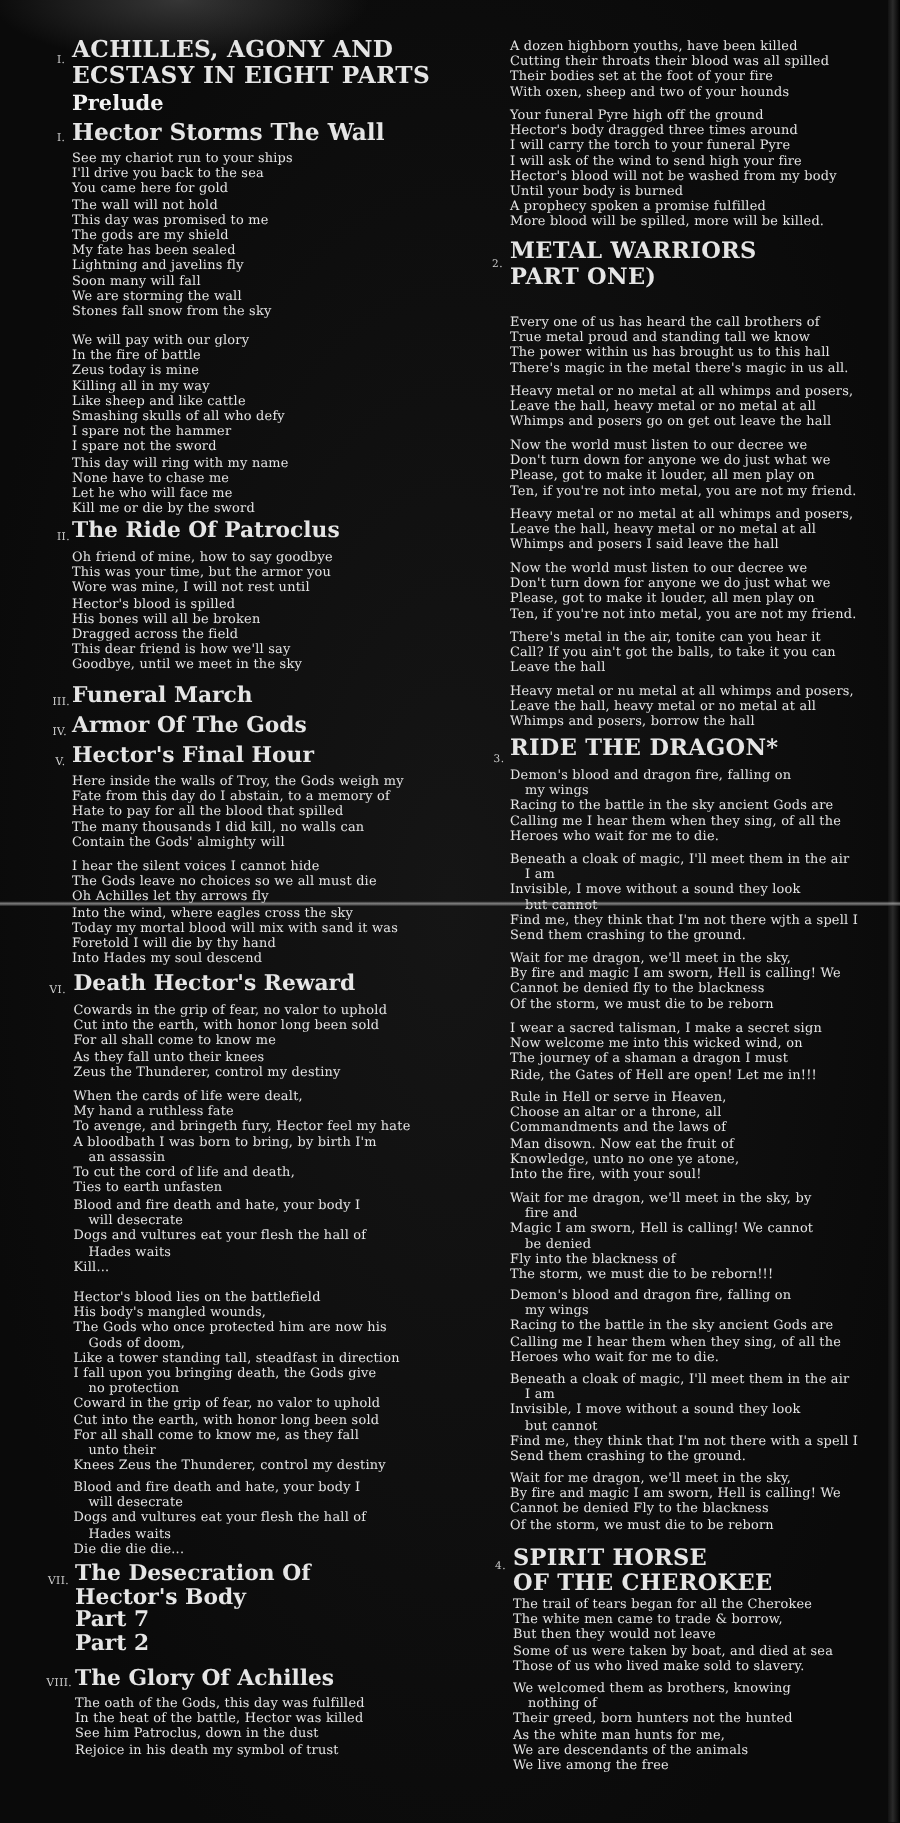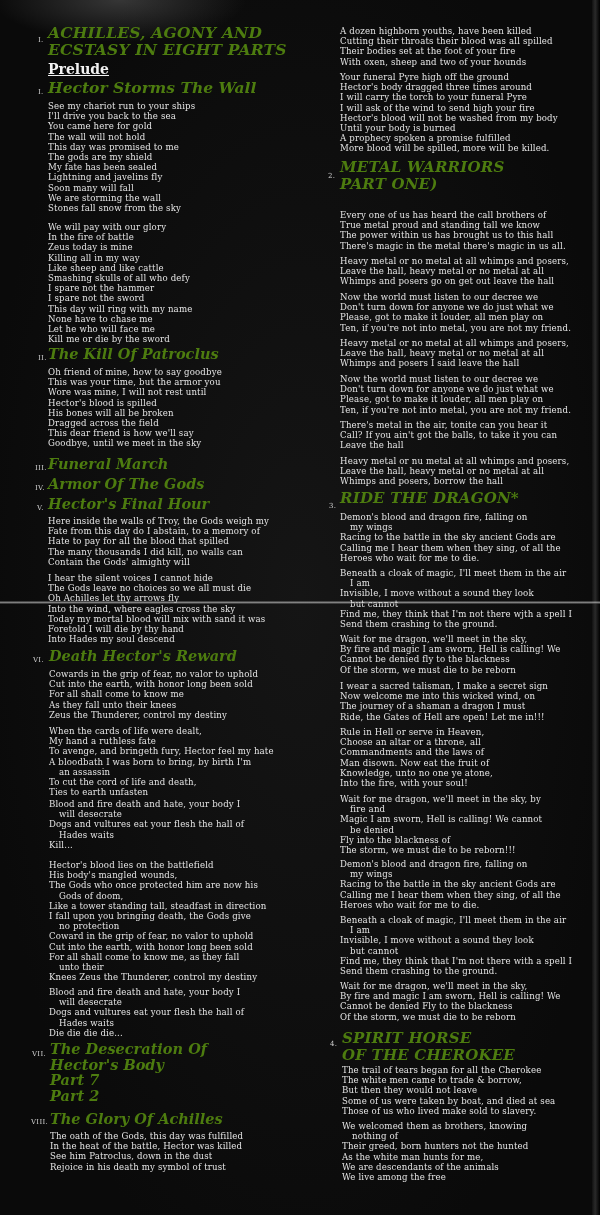--- a/index.html
+++ b/index.html
@@ -26,26 +26,26 @@
       background: linear-gradient(180deg, rgba(180,180,180,0.15), rgba(220,220,220,0.55), rgba(40,40,40,0.6));
     }
     .col { position: absolute; top: 0; }
     .col-left { left: 0; width: 300px; }
     .col-right { left: 300px; width: 292px; }
     .num {
       position: absolute; font-size: 7px; color: #cfcfcf;
       font-family: "DejaVu Serif", serif; letter-spacing: 0.3px;
     }
     .title {
-      position: absolute; font-weight: bold; color: #4d7c0f;
-      font-family: "DejaVu Serif", serif; line-height: 17px; font-style: italic;
+      position: absolute; font-weight: bold; color: #e5e5e5;
+      font-family: "DejaVu Serif", serif; line-height: 17px;
     }
     .title.caps { font-size: 15px; letter-spacing: 0.2px; }
     .title.part { font-size: 14.5px; }
-    .sub { position: absolute; font-weight: bold; font-size: 14px; color: #f2f2f2; text-decoration: underline; }
+    .sub { position: absolute; font-weight: bold; font-size: 14px; color: #f2f2f2; }
     .stanza { position: absolute; }
     .line {
       font-size: 8.6px; line-height: 10.2px; white-space: nowrap;
       color: #e4e4e4; letter-spacing: 0.15px;
     }
     .line.indent { padding-left: 10px; }
   </style>
 </head>
 <body>
 
@@ -84,21 +84,21 @@
       <div class="line">Smashing skulls of all who defy</div>
       <div class="line">I spare not the hammer</div>
       <div class="line">I spare not the sword</div>
       <div class="line">This day will ring with my name</div>
       <div class="line">None have to chase me</div>
       <div class="line">Let he who will face me</div>
       <div class="line">Kill me or die by the sword</div>
     </div>
 
   <span class="num" style="left:38px;top:354px">II.</span>
-  <div class="title part" style="left:48px;top:345px">The Kill Of Patroclus</div>
+  <div class="title part" style="left:48px;top:345px">The Ride Of Patroclus</div>
   <div class="stanza" style="left:48px;top:367px">
       <div class="line">Oh friend of mine, how to say goodbye</div>
       <div class="line">This was your time, but the armor you</div>
       <div class="line">Wore was mine, I will not rest until</div>
       <div class="line">Hector's blood is spilled</div>
       <div class="line">His bones will all be broken</div>
       <div class="line">Dragged across the field</div>
       <div class="line">This dear friend is how we'll say</div>
       <div class="line">Goodbye, until we meet in the sky</div>
     </div>

